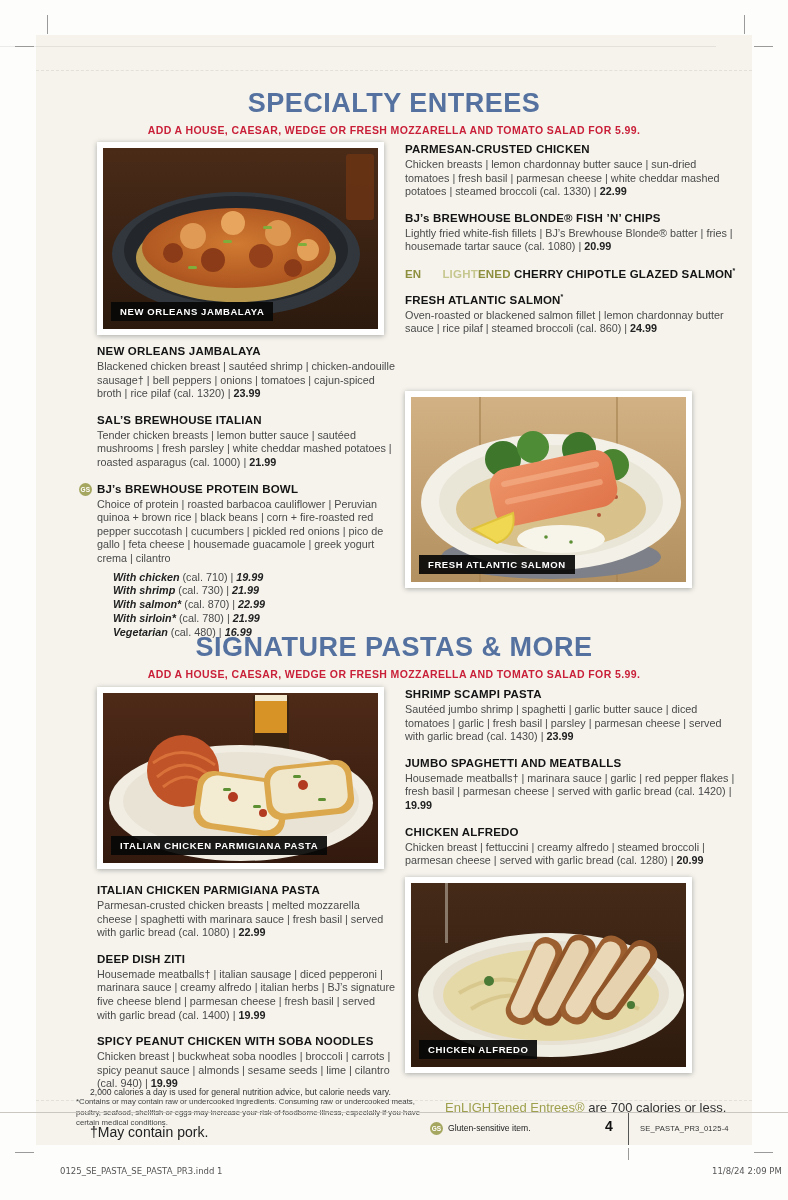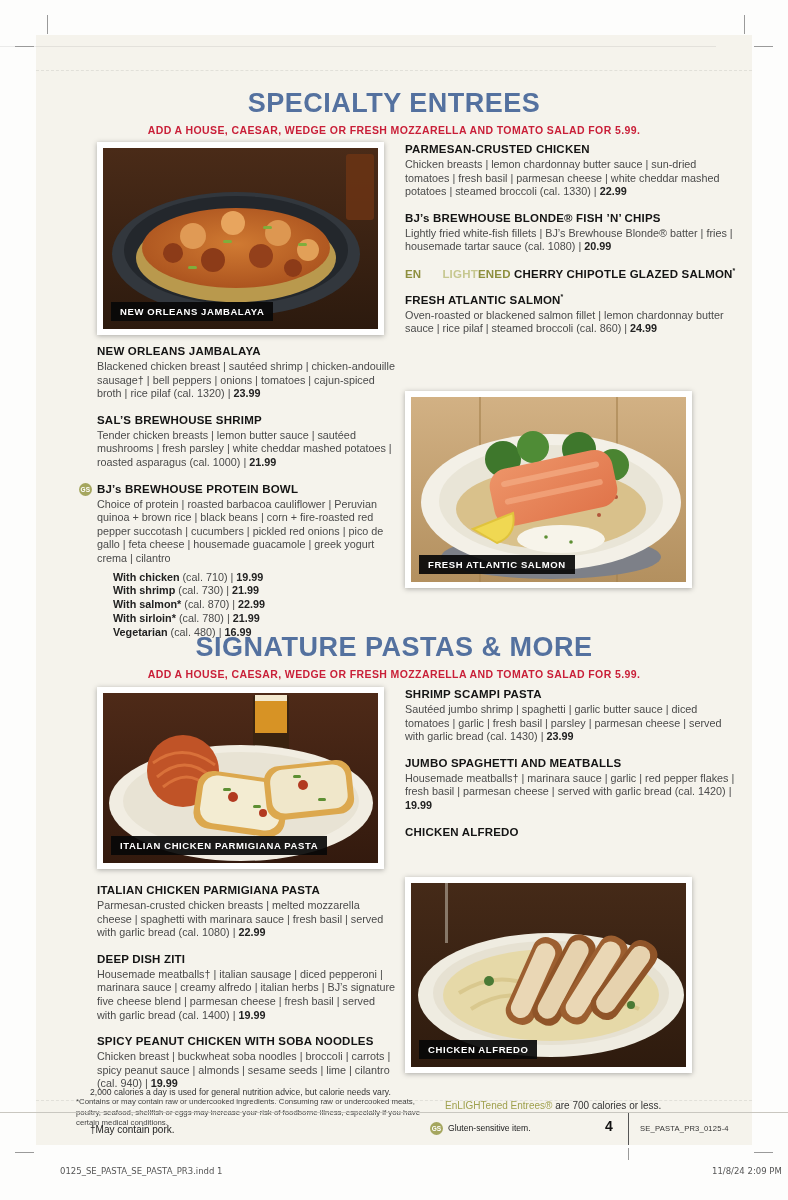--- a/index.html
+++ b/index.html
@@ -28,32 +28,32 @@
   .col { position:absolute; }
   .item { margin-bottom:13px; position:relative; }
   .item-name { font-size:11.5px; font-weight:bold; color:#141414; letter-spacing:0.2px; margin-bottom:3px; font-family:"Liberation Sans", sans-serif; }
   .item-name sup { font-size:7px; }
   .item-desc { font-size:10.8px; line-height:13.6px; color:#4a4a4a; }
   .price { font-weight:bold; color:#222; font-style:normal; }
   .en-dark { color:#8e8f3e; }
   .en-light { color:#c6c78f;margin-left:21px; }
   .variants { margin:5px 0 0 16px; }
   .variant { font-size:10.8px; line-height:13.8px; color:#4a4a4a; }
-  .variant b { color:#222; }
+  .variant b { color:#222;font-style:italic; }
   .gs-badge { display:inline-block; width:13px; height:13px; border-radius:50%; background:#a5a65f; color:#fff; font-size:6.5px; font-weight:bold; text-align:center; line-height:13px; vertical-align:middle; }
   .gs-abs { position:absolute; left:-18px; top:0px; }
   .with-gs { position:relative; }
 
   
   .fn-cal { position:absolute; left:90px; top:1087px; font-size:8.6px; color:#333; }
   .fn-raw { position:absolute; left:76px; top:1097px; width:345px; font-size:7.8px; line-height:10.5px; color:#444; }
-  .fn-enl { position:absolute; left:445px; top:1100px; font-size:10px; color:#333; }
+  .fn-enl { position:absolute; left:445px; top:1100px; font-size:13px; color:#333; }
   .fn-enl .olive { color:#9FA04E; }
   .footer-rule { position:absolute; left:0px; top:1112px; width:788px; height:1px; background:#c9c7c0; }
-  .footer-pork { position:absolute; left:90px; top:1124px; font-size:10px; color:#222; }
+  .footer-pork { position:absolute; left:90px; top:1124px; font-size:14px; color:#222; }
   .footer-gs { position:absolute; left:430px; top:1122px; font-size:8.6px; color:#222; }
   .footer-gs .gs-badge { margin-right:5px; }
   .footer-page { position:absolute; left:605px; top:1118px; font-size:14px; font-weight:bold; color:#111; }
   .footer-div { position:absolute; left:628px; top:1113px; width:1px; height:32px; background:#555; }
   .footer-code { position:absolute; left:640px; top:1124px; font-size:7.6px; color:#333; letter-spacing:0.2px; }
 
   .print-file { position:absolute; left:60px; top:1166px; font-size:8.5px; color:#555; font-family:"DejaVu Sans", sans-serif; }
   .print-time { position:absolute; left:672px; top:1166px; font-size:8.5px; color:#555; font-family:"DejaVu Sans", sans-serif;margin-left:40px; }
 </style>
 </head>
@@ -112,21 +112,21 @@
     </svg>
     <div class="photo-label">NEW ORLEANS JAMBALAYA</div>
   </div>
 
   <div class="col" style="left:97px; top:345px; width:300px;">
     <div class="item">
       <h3 class="item-name">NEW ORLEANS JAMBALAYA</h3>
       <p class="item-desc"><span>Blackened chicken breast | sautéed shrimp | chicken-andouille sausage† | bell peppers | onions | tomatoes | cajun-spiced broth | rice pilaf (cal. 1320) | </span><b class="price">23.99</b></p>
     </div>
     <div class="item">
-      <h3 class="item-name">SAL’S BREWHOUSE SHRIMP</h3>
+      <h3 class="item-name">SAL’S BREWHOUSE ITALIAN</h3>
       <p class="item-desc"><span>Tender chicken breasts | lemon butter sauce | sautéed mushrooms | fresh parsley | white cheddar mashed potatoes | roasted asparagus (cal. 1000) | </span><b class="price">21.99</b></p>
     </div>
     <div class="item with-gs">
       <h3 class="item-name"><span class="gs-badge gs-abs">GS</span><span>BJ’s BREWHOUSE PROTEIN BOWL</span></h3>
       <p class="item-desc">Choice of protein | roasted barbacoa cauliflower | Peruvian quinoa + brown rice | black beans | corn + fire-roasted red pepper succotash | cucumbers | pickled red onions | pico de gallo | feta cheese | housemade guacamole | greek yogurt crema | cilantro</p>
       <div class="variants">
         <div class="variant"><b>With chicken</b><span> (cal. 710) | </span><b>19.99</b></div>
         <div class="variant"><b>With shrimp</b><span> (cal. 730) | </span><b>21.99</b></div>
         <div class="variant"><b>With salmon*</b><span> (cal. 870) | </span><b>22.99</b></div>
         <div class="variant"><b>With sirloin*</b><span> (cal. 780) | </span><b>21.99</b></div>
@@ -245,20 +245,21 @@
     <div class="item">
       <h3 class="item-name">SHRIMP SCAMPI PASTA</h3>
       <p class="item-desc"><span>Sautéed jumbo shrimp | spaghetti | garlic butter sauce | diced tomatoes | garlic | fresh basil | parsley | parmesan cheese | served with garlic bread (cal. 1430) | </span><b class="price">23.99</b></p>
     </div>
     <div class="item">
       <h3 class="item-name">JUMBO SPAGHETTI AND MEATBALLS</h3>
       <p class="item-desc"><span>Housemade meatballs† | marinara sauce | garlic | red pepper flakes | fresh basil | parmesan cheese | served with garlic bread (cal. 1420) | </span><b class="price">19.99</b></p>
     </div>
     <div class="item">
       <h3 class="item-name">CHICKEN ALFREDO</h3>
+      <p class="item-desc"><span>Chicken breast | fettuccini | creamy alfredo | steamed broccoli | parmesan cheese | served with garlic bread (cal. 1280) | </span><b class="price">20.99</b></p>
     </div>
   </div>
 
   <div class="photo" style="left:405px; top:877px; width:287px; height:196px;">
     <svg width="275" height="184" viewBox="0 0 275 184">
       <defs>
         <linearGradient id="wood4" x1="0" y1="0" x2="0" y2="1">
           <stop offset="0" stop-color="#452a18"></stop>
             <stop offset="1" stop-color="#2e1b0e"></stop>
         </linearGradient>

